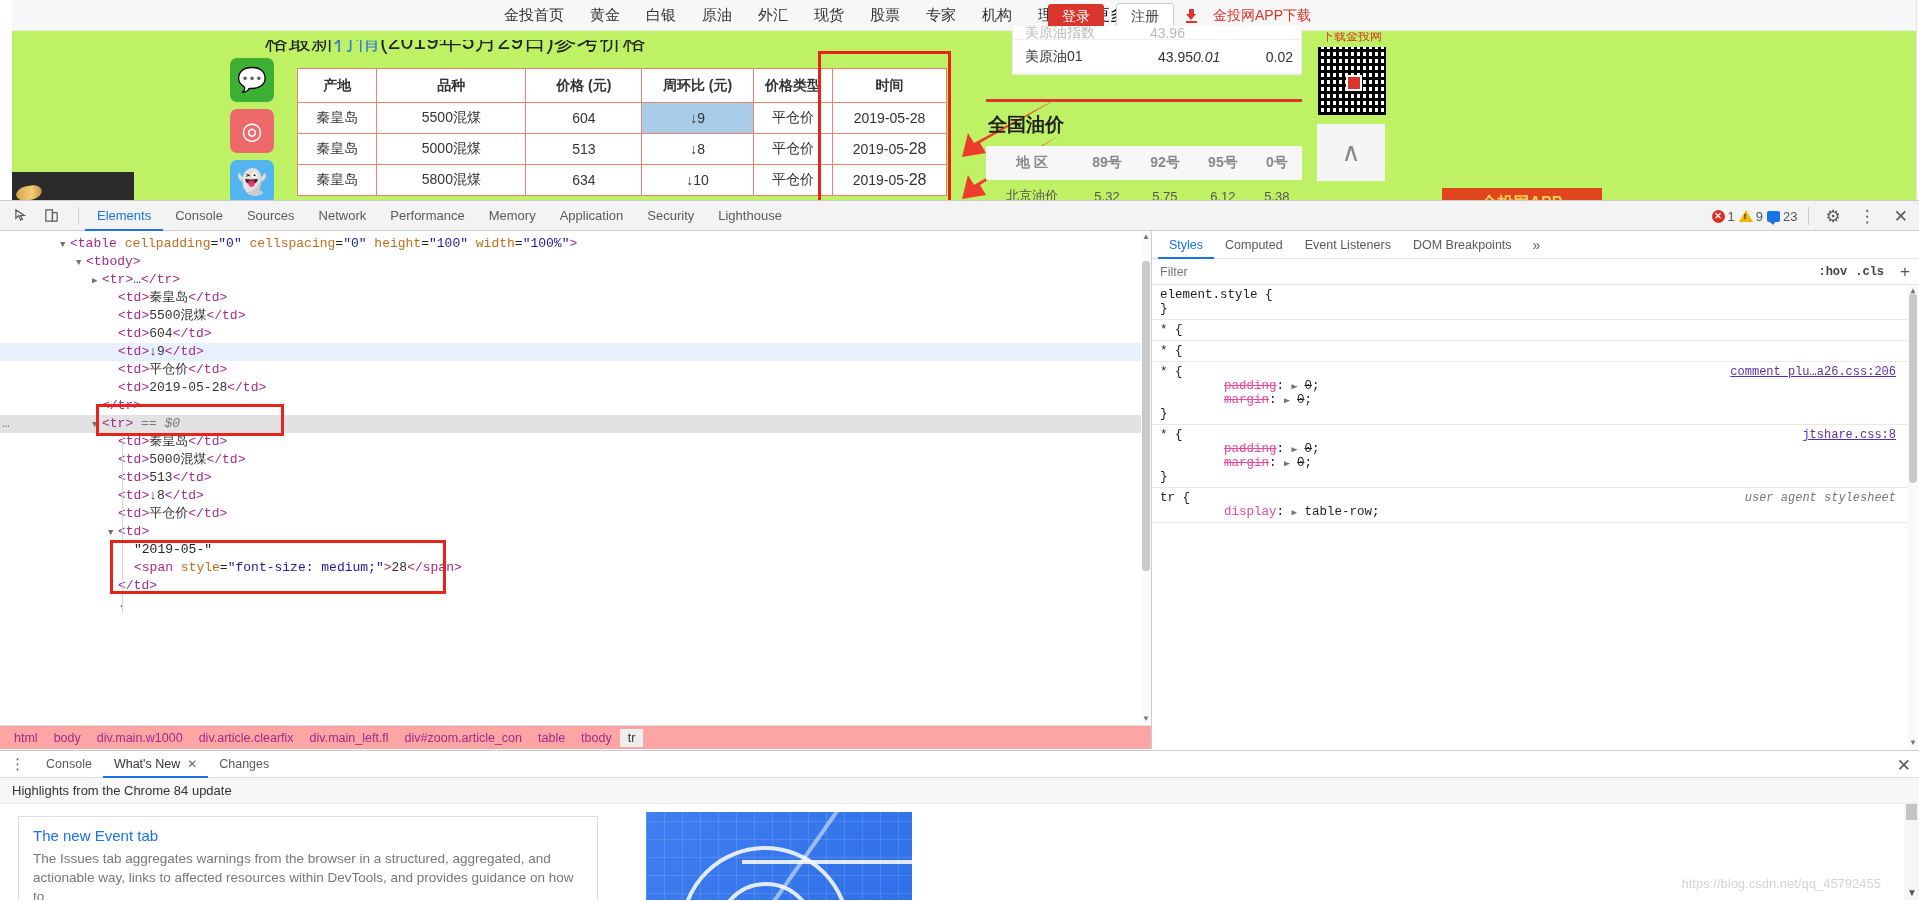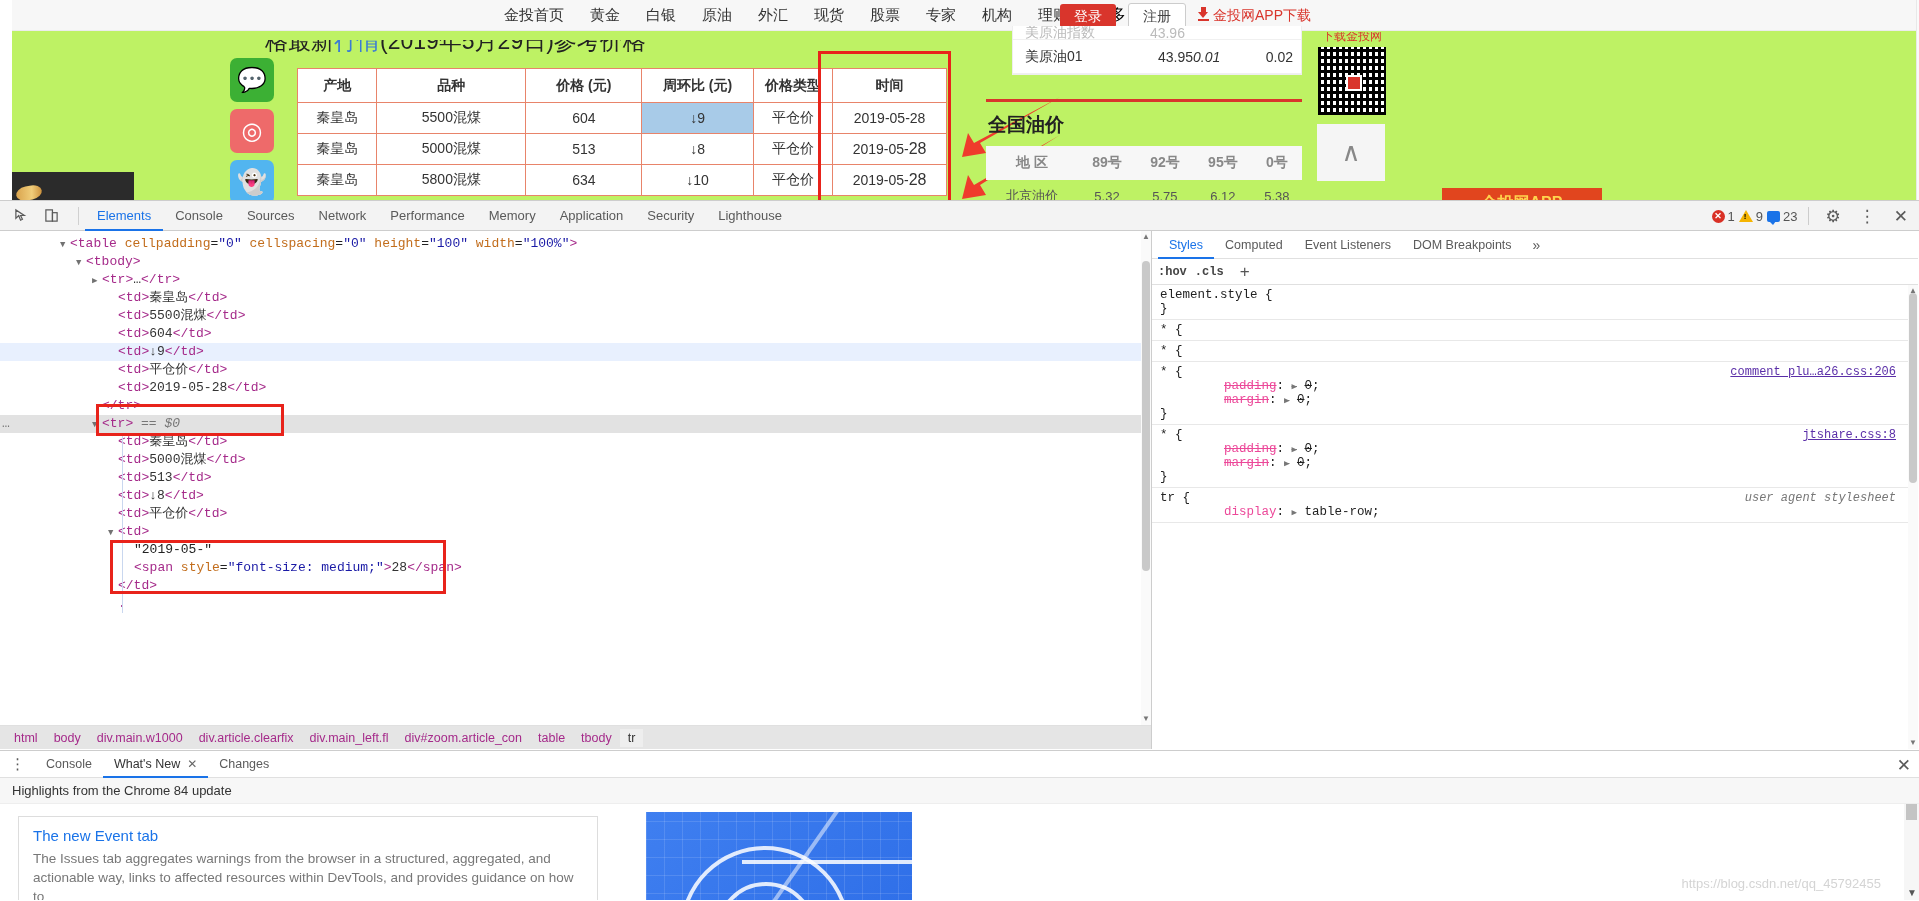--- a/index.html
+++ b/index.html
@@ -39,21 +39,21 @@
   .btn-login {
     background: #d9352c; color: #fff; font-size: 14px;
     padding: 3px 14px; border-radius: 3px; border: none; cursor: pointer;
     line-height: 18px;
   }
   .btn-register {
     background: #fff; color: #444; font-size: 14px;
     padding: 3px 14px; border-radius: 3px; border: 1px solid #ccc; cursor: pointer;
     line-height: 18px;
   }
-  .app-dl { display: flex; gap: 4px; color: #d9352c; font-size: 14px; }
+  .app-dl { display: flex; align-items: center; gap: 16px; color: #d9352c; font-size: 14px; }
   .dl-arrow {
     display: inline-block; position: relative; width: 11px; height: 14px;
   }
   .dl-arrow:before {
     content: ""; position: absolute; left: 3px; top: 0; width: 5px; height: 6px; background: #d9352c;
   }
   .dl-arrow:after {
     content: ""; position: absolute; left: 0; top: 5px;
     border-left: 5.5px solid transparent; border-right: 5.5px solid transparent;
     border-top: 6px solid #d9352c;
@@ -252,21 +252,21 @@
   .red-box { position: absolute; border: 3px solid #e8231b; pointer-events: none; }
 
   .elements-scroll {
     position: absolute; right: 0; top: 0; width: 10px; height: 518px; background:#fafafa;
   }
   .elements-scroll .th { position:absolute; left:1px; top:30px; width:8px; height:310px; background:#c9c9c9; border-radius:4px;}
   .elements-scroll .ar { position:absolute; left:1px; color:#777; font-size:8px;}
 
   .breadcrumb {
     position: absolute; left: 0; bottom: 0; width: 1152px; height: 24px;
-    border-top: 1px solid #e0e0e0; background: #e5e5e5;
+    border-top: 1px solid #e0e0e0; background: #fca5a5;
     display: flex; align-items: center; padding-left: 6px; gap: 0px;
   }
   .crumb { font-size: 12.5px; color: #a52a8a; padding: 2px 8px; cursor: pointer; white-space: nowrap;}
   .crumb.last { background: #eee; color: #333; }
 
   
   .styles-pane { width: 766px; height: 518px; position: relative; background:#fff;}
   .st-tabs { display:flex; align-items:center; height: 28px; border-bottom: 1px solid #e0e0e0; padding-left:6px;}
   .st-tab { padding: 0 11px; height: 28px; line-height: 28px; font-size: 12.5px; color:#5a5a5a; cursor:pointer;}
   .st-tab.active { color:#1a73e8; box-shadow: inset 0 -2px 0 #1a73e8; }
@@ -588,20 +588,21 @@
 
       <div class="styles-pane" data-name="styles-pane" data-interactable="false">
         <div class="st-tabs" data-name="styles-tabs" data-interactable="false">
           <div class="st-tab active" data-name="tab-styles" data-interactable="true">Styles</div>
           <div class="st-tab" data-name="tab-computed" data-interactable="true">Computed</div>
           <div class="st-tab" data-name="tab-event-listeners" data-interactable="true">Event Listeners</div>
           <div class="st-tab" data-name="tab-dom-breakpoints" data-interactable="true">DOM Breakpoints</div>
           <div class="st-more" data-name="more-tabs-icon" data-interactable="true">»</div>
         </div>
         <div class="st-filterbar" data-name="styles-filter-bar" data-interactable="false">
+          <input class="st-filter" type="text" data-name="styles-filter-input" value="" data-interactable="true" placeholder="Filter" style="">
           <span class="st-hov" data-name="toggle-hov-button" data-interactable="true">:hov</span>
           <span class="st-cls" data-name="toggle-cls-button" data-interactable="true">.cls</span>
           <span class="st-plus" data-name="new-style-rule-button" data-interactable="true">+</span>
         </div>
         <div class="st-rules" id="st-rules" data-name="styles-rules-list" data-interactable="false">
             <div class="rule" data-name="style-rule" data-interactable="true"><span class="sel-txt" data-name="style-rule-selector" data-interactable="true">element.style {</span><div data-name="style-rule-close" data-interactable="false">}</div></div>
             <div class="rule" data-name="style-rule" data-interactable="true"><span class="sel-txt" data-name="style-rule-selector" data-interactable="true">* {</span><span class="src" data-name="style-rule-source" data-interactable="false">
                 <style></span><div class="prop" data-name="style-property" data-interactable="true"><span class="pname" data-name="style-property-name" data-interactable="true">margin</span>: <span class="expander" data-name="expand-shorthand-icon" data-interactable="true">▶</span> <span class="pval" data-name="style-property-value" data-interactable="true">0px</span>;</div><div class="prop" data-name="style-property" data-interactable="true"><span class="pname" data-name="style-property-name" data-interactable="true">padding</span>: <span class="expander" data-name="expand-shorthand-icon" data-interactable="true">▶</span> <span class="pval" data-name="style-property-value" data-interactable="true">0px</span>;</div><div data-name="style-rule-close" data-interactable="false">}</div></style>
               </span></div>
             <div class="rule" data-name="style-rule" data-interactable="true"><span class="sel-txt" data-name="style-rule-selector" data-interactable="true">* {</span><span class="src" data-name="style-rule-source" data-interactable="false">

